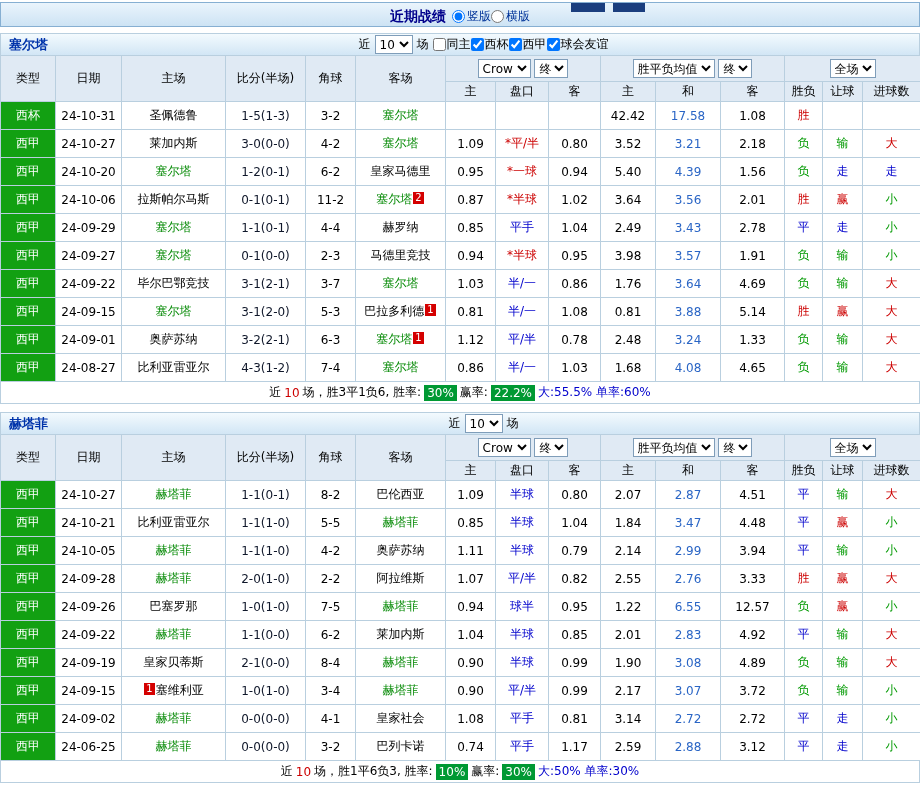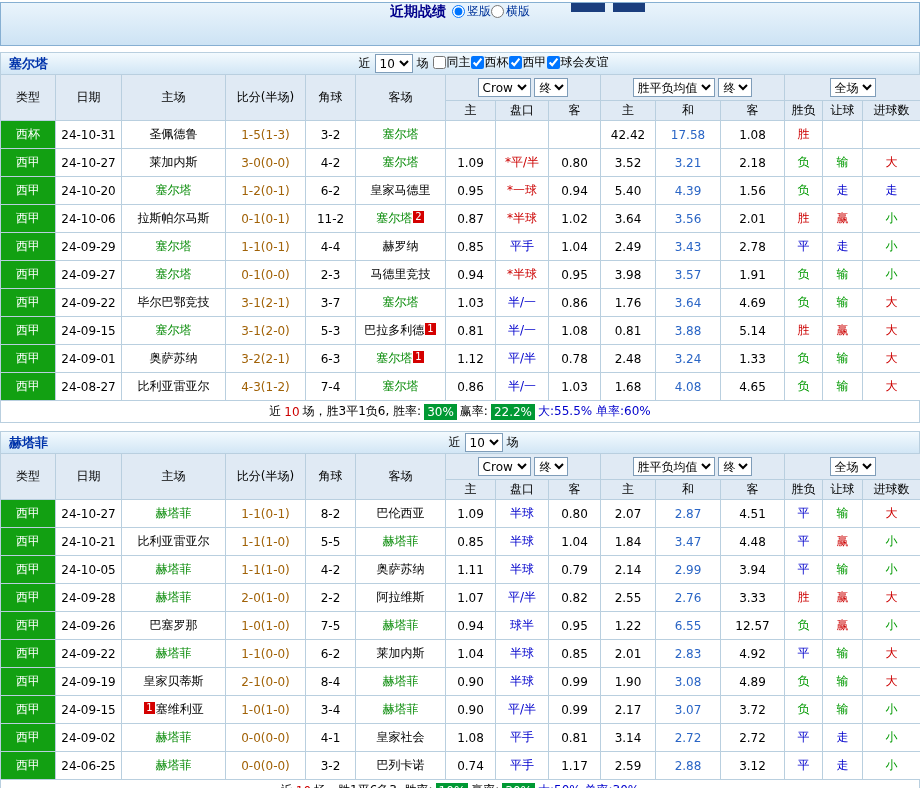--- a/index.html
+++ b/index.html
@@ -6,60 +6,60 @@
   html,body { background:#fff; }
   body {
     width:920px;
     font-family:"DejaVu Sans","Liberation Sans",sans-serif;
     font-size:12px; color:#000;
   }
   .page { width:920px; }
 
   
   .topbar {
-    position:relative; height:44px; margin-top:2px;
+    position:relative; height:25px; margin-top:2px;
     background:linear-gradient(#eaf4fc,#cde3f4);
     border:1px solid #86afd2;
-    display:flex; align-items:flex-start; justify-content:center; gap:6px;
+    display:flex; align-items:flex-end; justify-content:center; gap:6px;
   }
   .topbar .title { color:#00008b; font-weight:bold; font-size:14px; }
   .topbar label { display:inline-flex; align-items:center; gap:2px; color:#003399; cursor:pointer; }
   .cutbox { position:absolute; top:0; height:9px; background:#1b3e7e; display:inline-block; }
   .cutbox.b1 { left:570px; width:34px; }
   .cutbox.b2 { left:612px; width:32px; }
 
   .gap1 { height:6px; }
   .gap2 { height:8px; }
 
   
   .teambar {
     height:22px; background:linear-gradient(#f3fafe,#d2e6f5);
     border:1px solid #b9cfdf; border-bottom:none;
     display:flex; align-items:center;
   }
   .team-name { color:#0033aa; font-weight:bold; font-size:13px; margin-left:8px; }
   .filters { flex:1; display:flex; align-items:center; justify-content:center; gap:4px; }
-  .filters label { display:inline-flex; gap:1px; cursor:pointer; }
+  .filters label { display:inline-flex; align-items:center; gap:1px; cursor:pointer; }
   .filters input { vertical-align:middle; }
 
   
   table { border-collapse:collapse; table-layout:fixed; width:920px;padding-left:38px; }
   th,td {
     border:1px solid #b9cfdf; text-align:center;
     font-size:12px; white-space:nowrap; overflow:hidden; font-weight:normal;
   }
   thead tr.h1 th { height:26px; background:#e0eaf4; }
   thead tr.h2 th { height:20px; background:#e0eaf4; }
   tbody td { height:28px; background:#fff; }
   select {
     font-size:12px; height:19px; border:1px solid #7f9db9;
     background:#fff; font-family:inherit; vertical-align:middle;
   }
   td.league { background:#12a012; color:#fff; }
-  td.score { color:#a16207; }
+  td.score { color:#0f172a; }
   .t-focus { color:#008800; }
   .c-red { color:#cc0000; }
   .c-green { color:#009900; }
   .c-blue { color:#0000cc; }
   .c-blue2 { color:#2a65c5; }
   .redcard {
     display:inline-block; background:#d40000; color:#fff;
     font-size:10px; line-height:12px; padding:0 2px; margin:0 1px;
     vertical-align:2px;
   }

